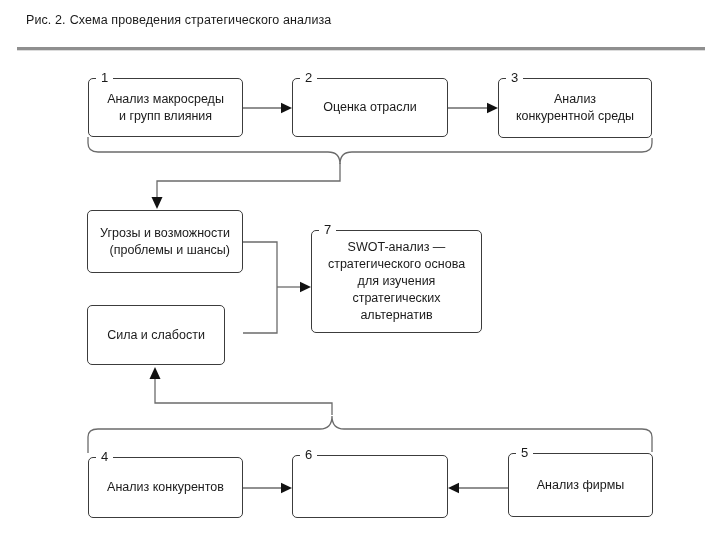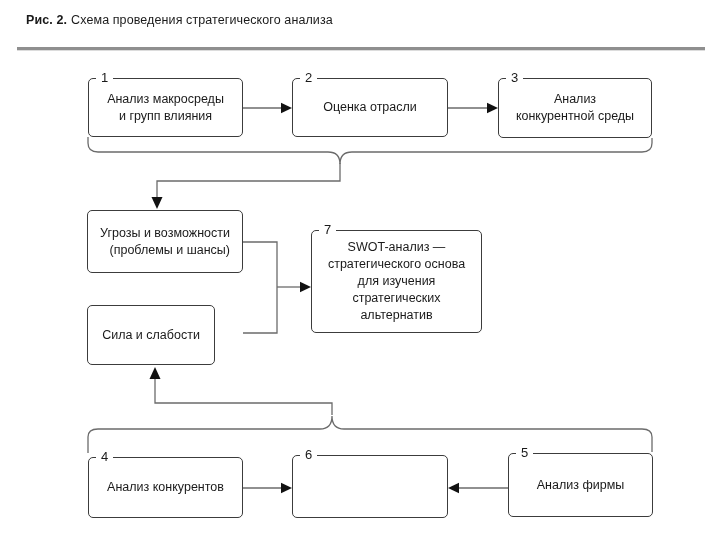--- a/index.html
+++ b/index.html
@@ -9,21 +9,21 @@
   html,body{margin:0;padding:0;}
   body{font-family:"Liberation Sans", sans-serif; background:#e9e9e9;}
   .page{
     position:relative; width:720px; height:540px; background:var(--bg);
     overflow:hidden;
   }
   .caption{
     position:absolute; left:26px; top:13px; font-size:12.5px; color:var(--text);
     letter-spacing:0.1px;
   }
-  .caption .cap-label{font-weight:bold; margin-right:4px;}
+  .caption .cap-label{font-weight:normal; margin-right:4px;}
   .rule{
     position:absolute; left:17px; top:47px; width:688px; height:3px;
     background:var(--divider); border-bottom:1px solid #dcdcdc;
   }
   .diagram{position:absolute; left:0; top:0; width:720px; height:540px;}
   svg.connectors{position:absolute; left:0; top:0;}
   svg .cline{stroke:var(--line); stroke-width:1.3; fill:none;}
   svg .ahead{fill:var(--arrow); stroke:none;}
   .box{
     position:absolute; box-sizing:border-box; background:#fff;
@@ -102,21 +102,21 @@
       </div>
     </div>
 
     <div class="box" style="left:87px; top:210px; width:156px; height:63px;text-align:right;">
       <div class="lines">
         <div>Угрозы и возможности</div>
         <div>(проблемы и шансы)</div>
       </div>
     </div>
 
-    <div class="box" style="left:87px; top:305px; width:128px; height:60px;">
+    <div class="box" style="left:87px; top:305px; width:138px; height:60px;">
       <div class="lines">
         <div>Сила и слабости</div>
       </div>
     </div>
 
     <div class="box" style="left:311px; top:230px; width:171px; height:103px;">
       <span class="num">7</span>
       <div class="lines">
         <div>SWOT-анализ —</div>
         <div>стратегического основа</div>

